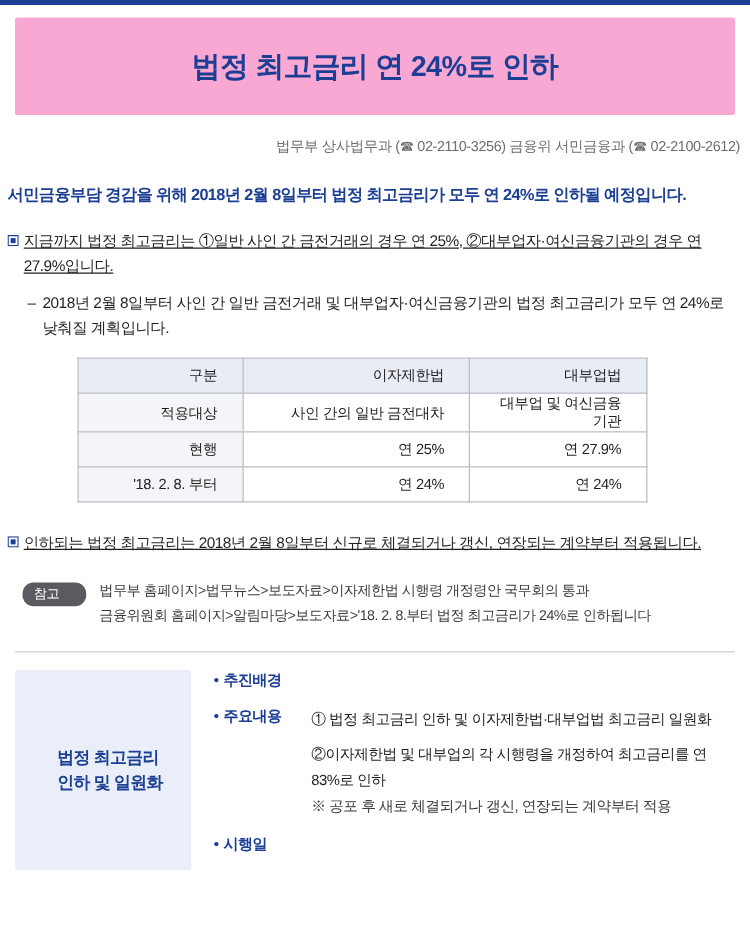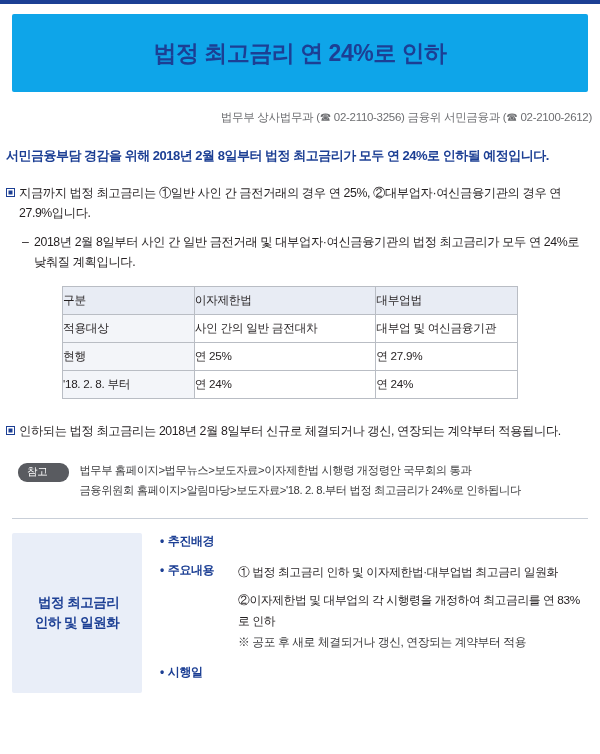--- a/index.html
+++ b/index.html
@@ -16,21 +16,21 @@
     position: relative;
     overflow: hidden;
   }
   .top-rule {
     height: 4px;
     background: #1c3f94;
     width: 100%;
   }
   .title-band {
     margin: 10px 12px 0 12px;
-    background: #0ea5e9;
+    background: #f9a8d4;
     border-radius: 2px;
     height: 78px;
     display: flex;
     align-items: center;
     justify-content: center;
   }
   .title-band h1 {
     margin: 0;
     font-size: 23px;
     font-weight: bold;
@@ -61,44 +61,44 @@
     font-size: 12.3px;
     letter-spacing: -0.4px;
   }
   .sq-marker {
     flex: 0 0 auto;
     width: 13px;
     padding-top: 5px;
     color: #1c3f94;
   }
   .sq-marker svg { display: block; }
-  .bullet-text { flex: 1 1 auto; }
+  .bullet-text { flex: 1 1 auto; text-decoration: underline; }
   .sub-row {
     display: flex;
     align-items: flex-start;
     margin: 8px 0 0 16px;
     line-height: 1.65;
     font-size: 12.3px;
     letter-spacing: -0.4px;
   }
   .dash { flex: 0 0 auto; width: 12px; }
   .sub-text { flex: 1 1 auto; }
 
   table.cmp {
     border-collapse: collapse;
     width: 456px;
     margin: 14px 0 0 62px;
     font-size: 11.7px;
     letter-spacing: -0.3px;
   }
   table.cmp th, table.cmp td {
     border: 1px solid #b9bdc4;
-    text-align: left;
+    text-align: right;
     height: 27px;
-    padding: 0 0;
+    padding: 0 20px;
   }
   table.cmp thead th {
     background: #e8ecf4;
     font-weight: normal;
     color: #231f20;
   }
   table.cmp tbody td:first-child {
     background: #f3f5f9;
   }
   table.cmp col.c1 { width: 132px; }
@@ -134,27 +134,28 @@
     border-top: 1px solid #c9cfd8;
     padding-top: 14px;
   }
   .summary-label {
     flex: 0 0 130px;
     background: #e9eef8;
     color: #1c3f94;
     font-weight: bold;
     font-size: 13.5px;
     line-height: 1.5;
-    text-align: right;
+    text-align: left;
     display: flex;
     align-items: center;
     justify-content: center;
     border-radius: 2px;
     min-height: 110px;
     letter-spacing: -0.5px;
+    padding-left: 11px;
   }
   .summary-body {
     flex: 1 1 auto;
     padding-left: 18px;
   }
   .srow {
     display: flex;
     align-items: flex-start;
     margin-bottom: 12px;
   }

